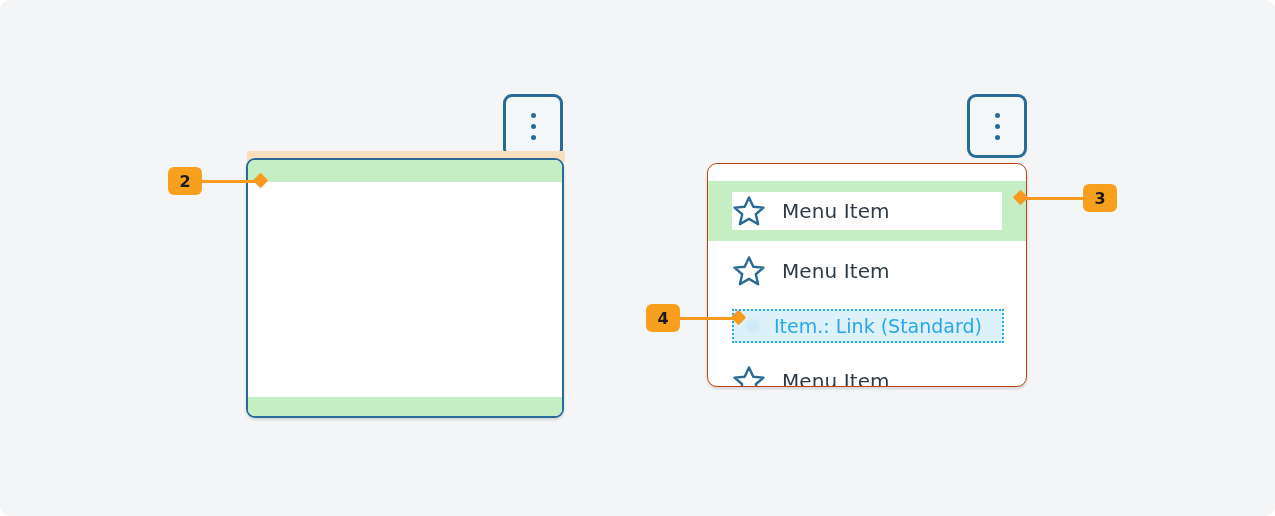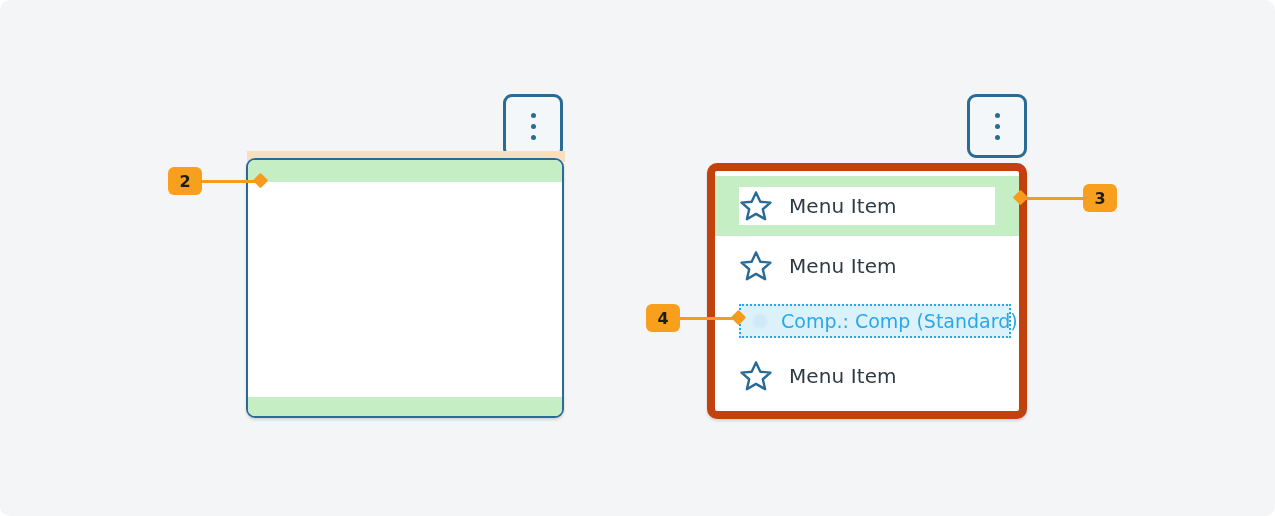--- a/index.html
+++ b/index.html
@@ -85,28 +85,28 @@
     background: #c6eec5;
     flex: none;
   }
 
   
   #right-panel {
     position: absolute;
     left: 707px;
     top: 163px;
     width: 320px;
-    height: 256px;
-    box-sizing: border-box;
-    background: #ffffff;
-    border: 8px solid #c2410c;
+    height: 224px;
+    box-sizing: border-box;
+    background: #ffffff;
+    border: 1px solid #c2410c;
     border-radius: 10px;
     box-shadow: 0 2px 3px rgba(0,0,0,0.13);
     overflow: hidden;
-    padding-top: 5px;
+    padding-top: 17px;
   }
 
   .menu-row {
     position: relative;
     height: 60px;
     display: flex;
     align-items: center;
     box-sizing: border-box;
   }
   .menu-row.highlighted {
@@ -264,21 +264,21 @@
         <svg class="star-icon" viewBox="0 0 24 24">
           <polygon points="12,2.4 15.05,9.0 22.2,9.6 16.8,14.3 18.45,21.3 12,17.55 5.55,21.3 7.2,14.3 1.8,9.6 8.95,9.0" fill="none" stroke="#2a6b96" stroke-width="1.7" stroke-linejoin="round"></polygon>
         </svg>
         <span class="menu-label">Menu Item</span>
       </div>
     </div>
 
     <div class="menu-row link-row">
       <div class="link-box">
         <span class="link-ghost-icon"></span>
-        <span class="link-label">Comp.: Comp (Standard)</span>
+        <span class="link-label">Item.: Link (Standard)</span>
       </div>
     </div>
 
     <div class="menu-row plain">
       <div class="row-inner">
         <svg class="star-icon" viewBox="0 0 24 24">
           <polygon points="12,2.4 15.05,9.0 22.2,9.6 16.8,14.3 18.45,21.3 12,17.55 5.55,21.3 7.2,14.3 1.8,9.6 8.95,9.0" fill="none" stroke="#2a6b96" stroke-width="1.7" stroke-linejoin="round"></polygon>
         </svg>
         <span class="menu-label">Menu Item</span>
       </div>

